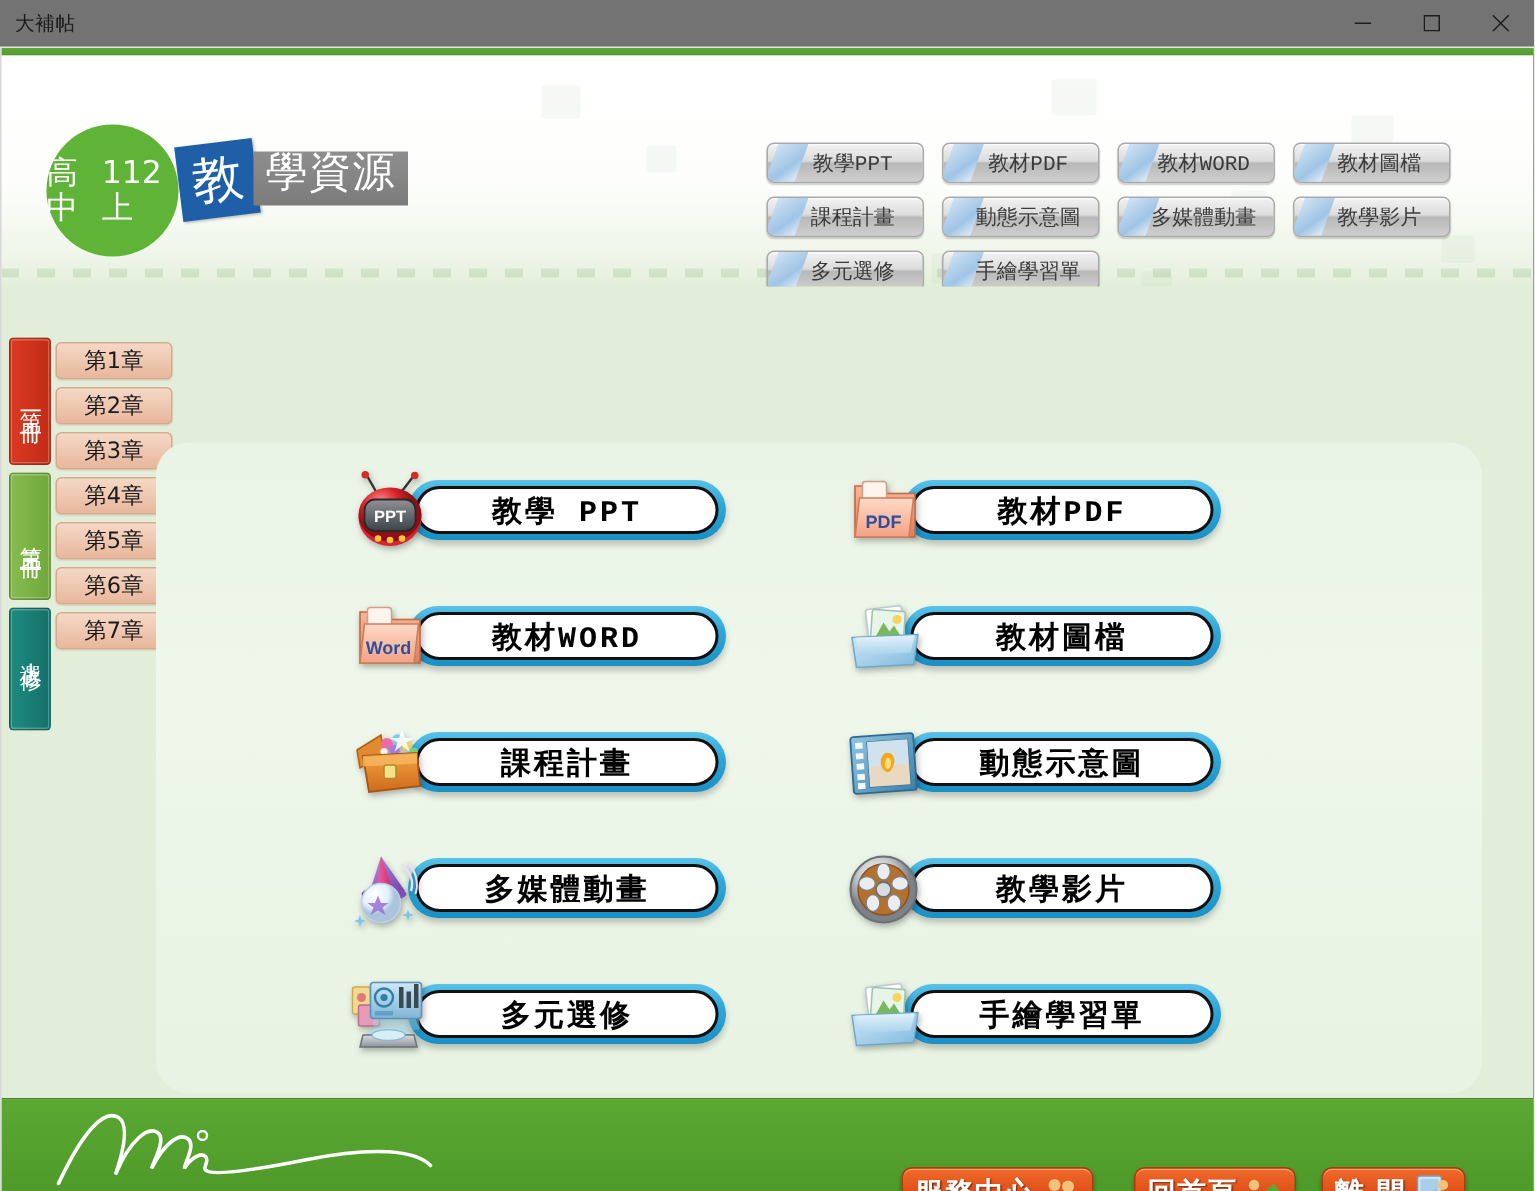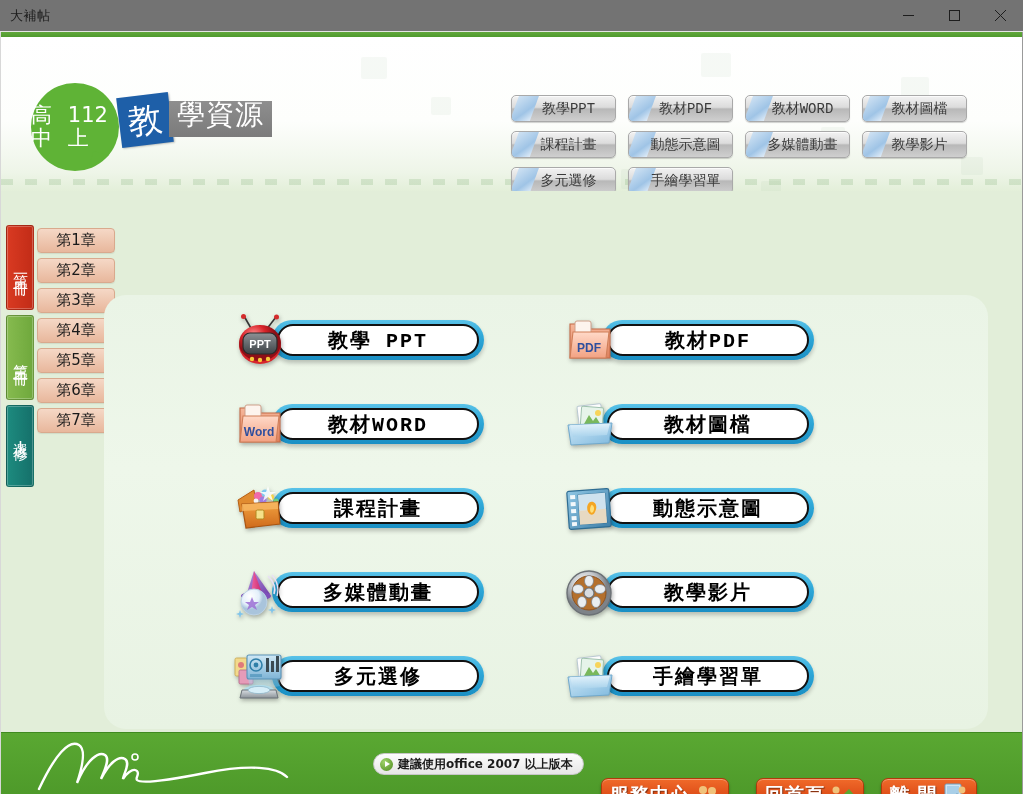--- a/index.html
+++ b/index.html
@@ -637,26 +637,20 @@
         </div>
     </div>
 
     <div class="footer">
       <div class="nani">
         <svg width="300" height="56" viewBox="0 0 300 56">
           <path d="M14 52 C30 18, 44 2, 54 8 C62 13, 56 34, 52 46 C62 22, 74 14, 80 18 C86 22, 78 36, 76 42 C84 26, 94 18, 100 22 C106 26, 98 38, 98 42 C100 38, 108 30, 112 34 C115 37, 110 41, 112 43 C116 47, 140 44, 180 36 C225 27, 252 30, 262 40" fill="none" stroke="#ffffff" stroke-width="2.4" stroke-linecap="round"></path>
           <circle cx="110" cy="20" r="3" fill="none" stroke="#ffffff" stroke-width="1.6"></circle>
         </svg>
       </div>
-      <div class="office-note">
-        <span class="play-dot">
-            <i></i>
-          </span>
-        <span>建議使用office 2007 以上版本</span>
-      </div>
 
     </div>
 
     <div id="footer-buttons">
         <div class="fbtn" style="left: 600px;">
           <span class="ftxt">服務中心</span>
       <span class="fic"><svg class="fic" viewBox="0 0 26 26">
     <circle cx="9" cy="8" r="4" fill="#f0c27b"></circle>
     <path d="M3 24 C3 16, 15 16, 15 24 Z" fill="#2c4a86"></path>
     <rect x="7.5" y="15" width="3" height="6" fill="#fff"></rect>

